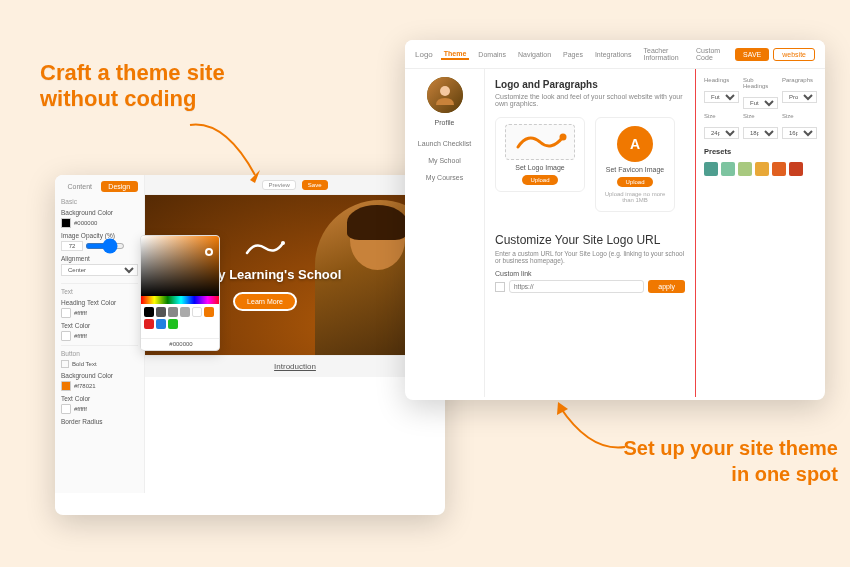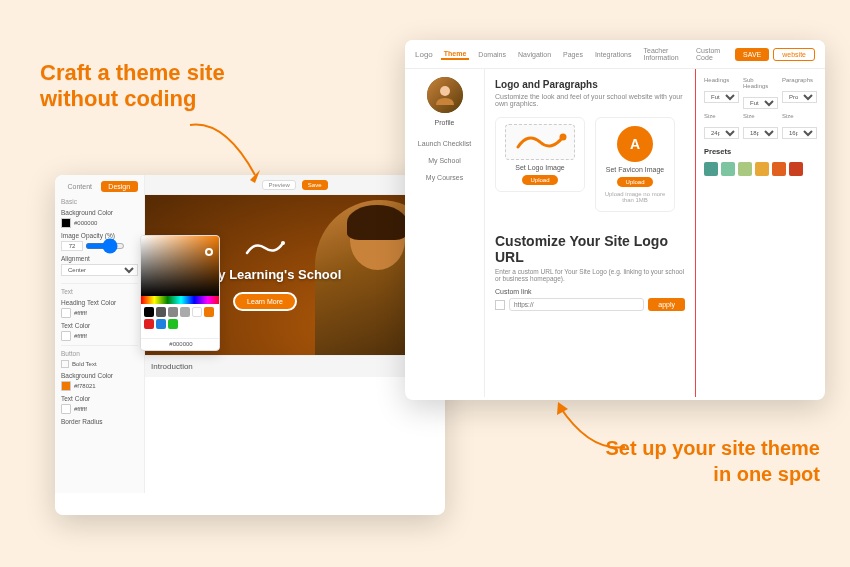--- a/index.html
+++ b/index.html
@@ -24,21 +24,21 @@
       font-weight: 900;
       color: #f07800;
       line-height: 1.2;
       text-shadow: 0 1px 0 rgba(0,0,0,0.05);
     }
 
     
     .right-annotation {
       position: absolute;
       bottom: 80px;
-      right: 30px;
+      right: 12px;
       z-index: 10;
       text-align: right;
     }
     .right-annotation h2 {
       font-size: 20px;
       font-weight: 900;
       color: #f07800;
       line-height: 1.3;
     }
 
@@ -292,25 +292,26 @@
       border: 2px solid white;
       color: white;
       font-size: 7px;
       padding: 4px 12px;
       border-radius: 15px;
       cursor: pointer;
     }
 
     .canvas-footer {
       background: #f5f5f5;
-      text-align: left;
+      text-align: center;
       padding: 6px;
       font-size: 8px;
       color: #555;
       border-top: 1px solid #eee;
+      text-decoration: underline;
     }
 
     
     .settings-window {
       position: absolute;
       top: 40px;
       right: 25px;
       width: 420px;
       height: 360px;
       background: white;
@@ -500,22 +501,22 @@
     }
     .favicon-box-label {
       font-size: 7px;
       color: #555;
     }
 
     .custom-url-section {
       margin-top: 4px;
     }
     .custom-url-label {
-      font-size: 14px;
-      font-weight: bold;
+      font-size: 12px;
+      font-weight: normal;
       color: #333;
       margin-bottom: 3px;
       margin-top: 21px;
     }
     .custom-url-desc {
       font-size: 6.5px;
       color: #888;
       margin-bottom: 6px;
     }
     .custom-url-row {

